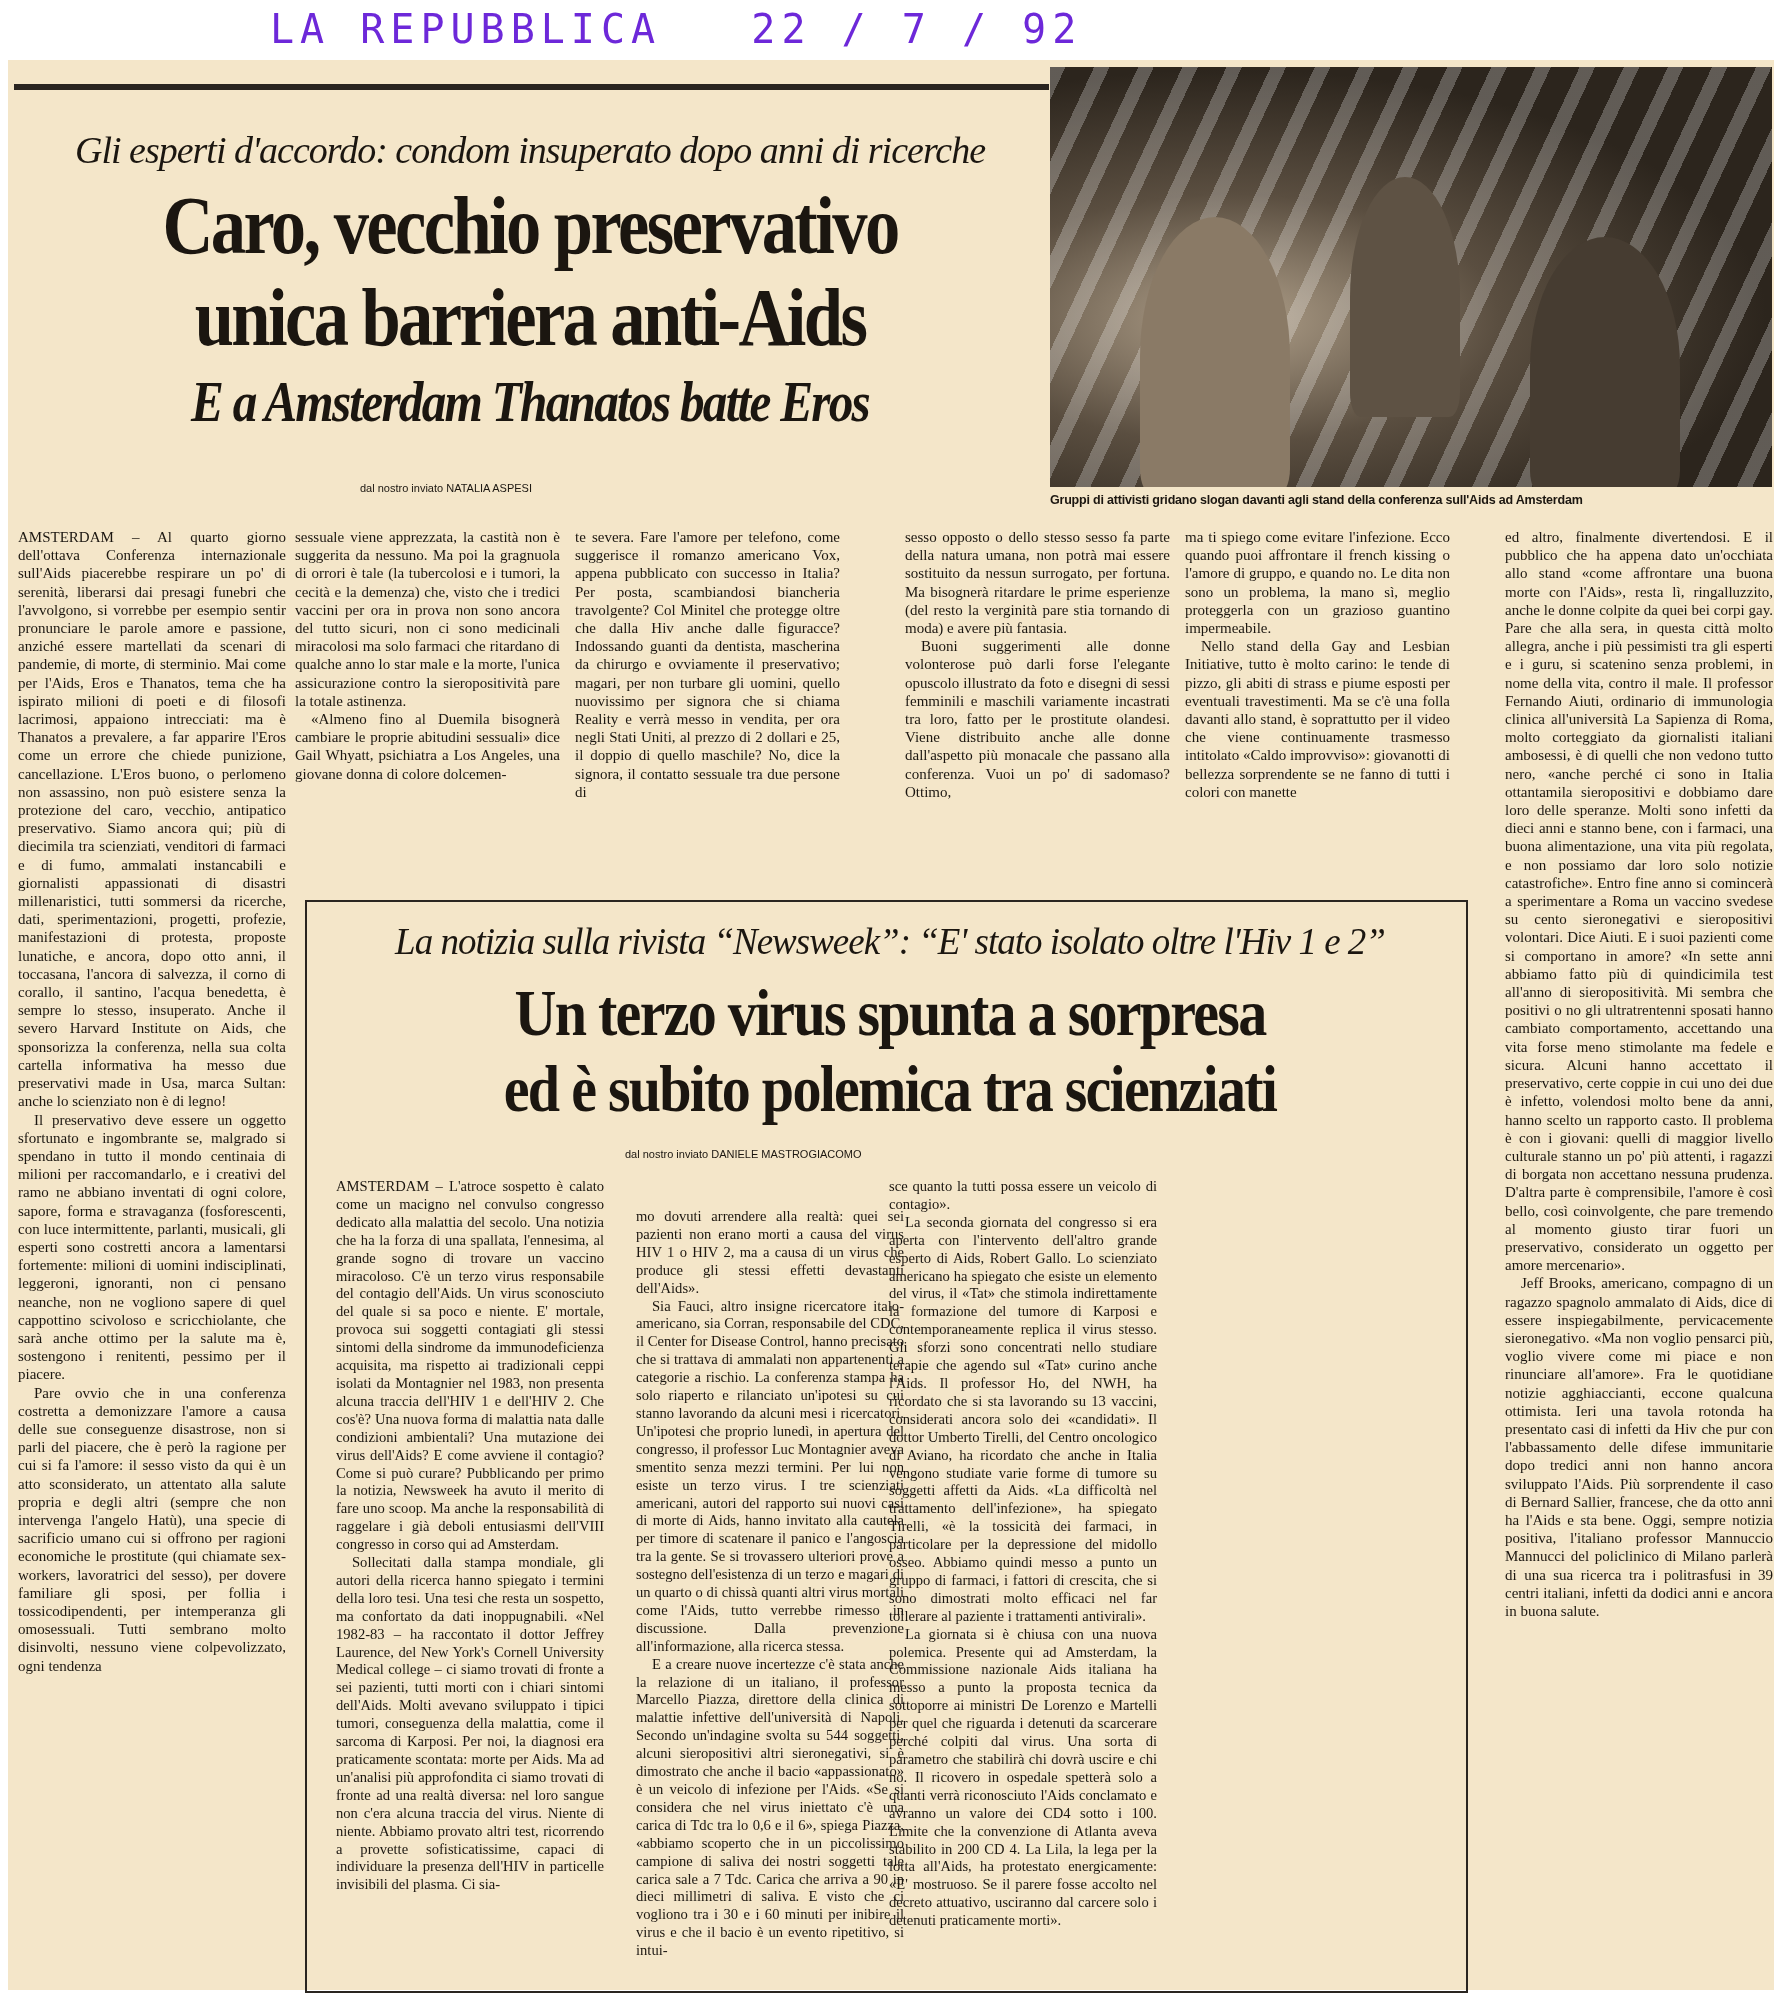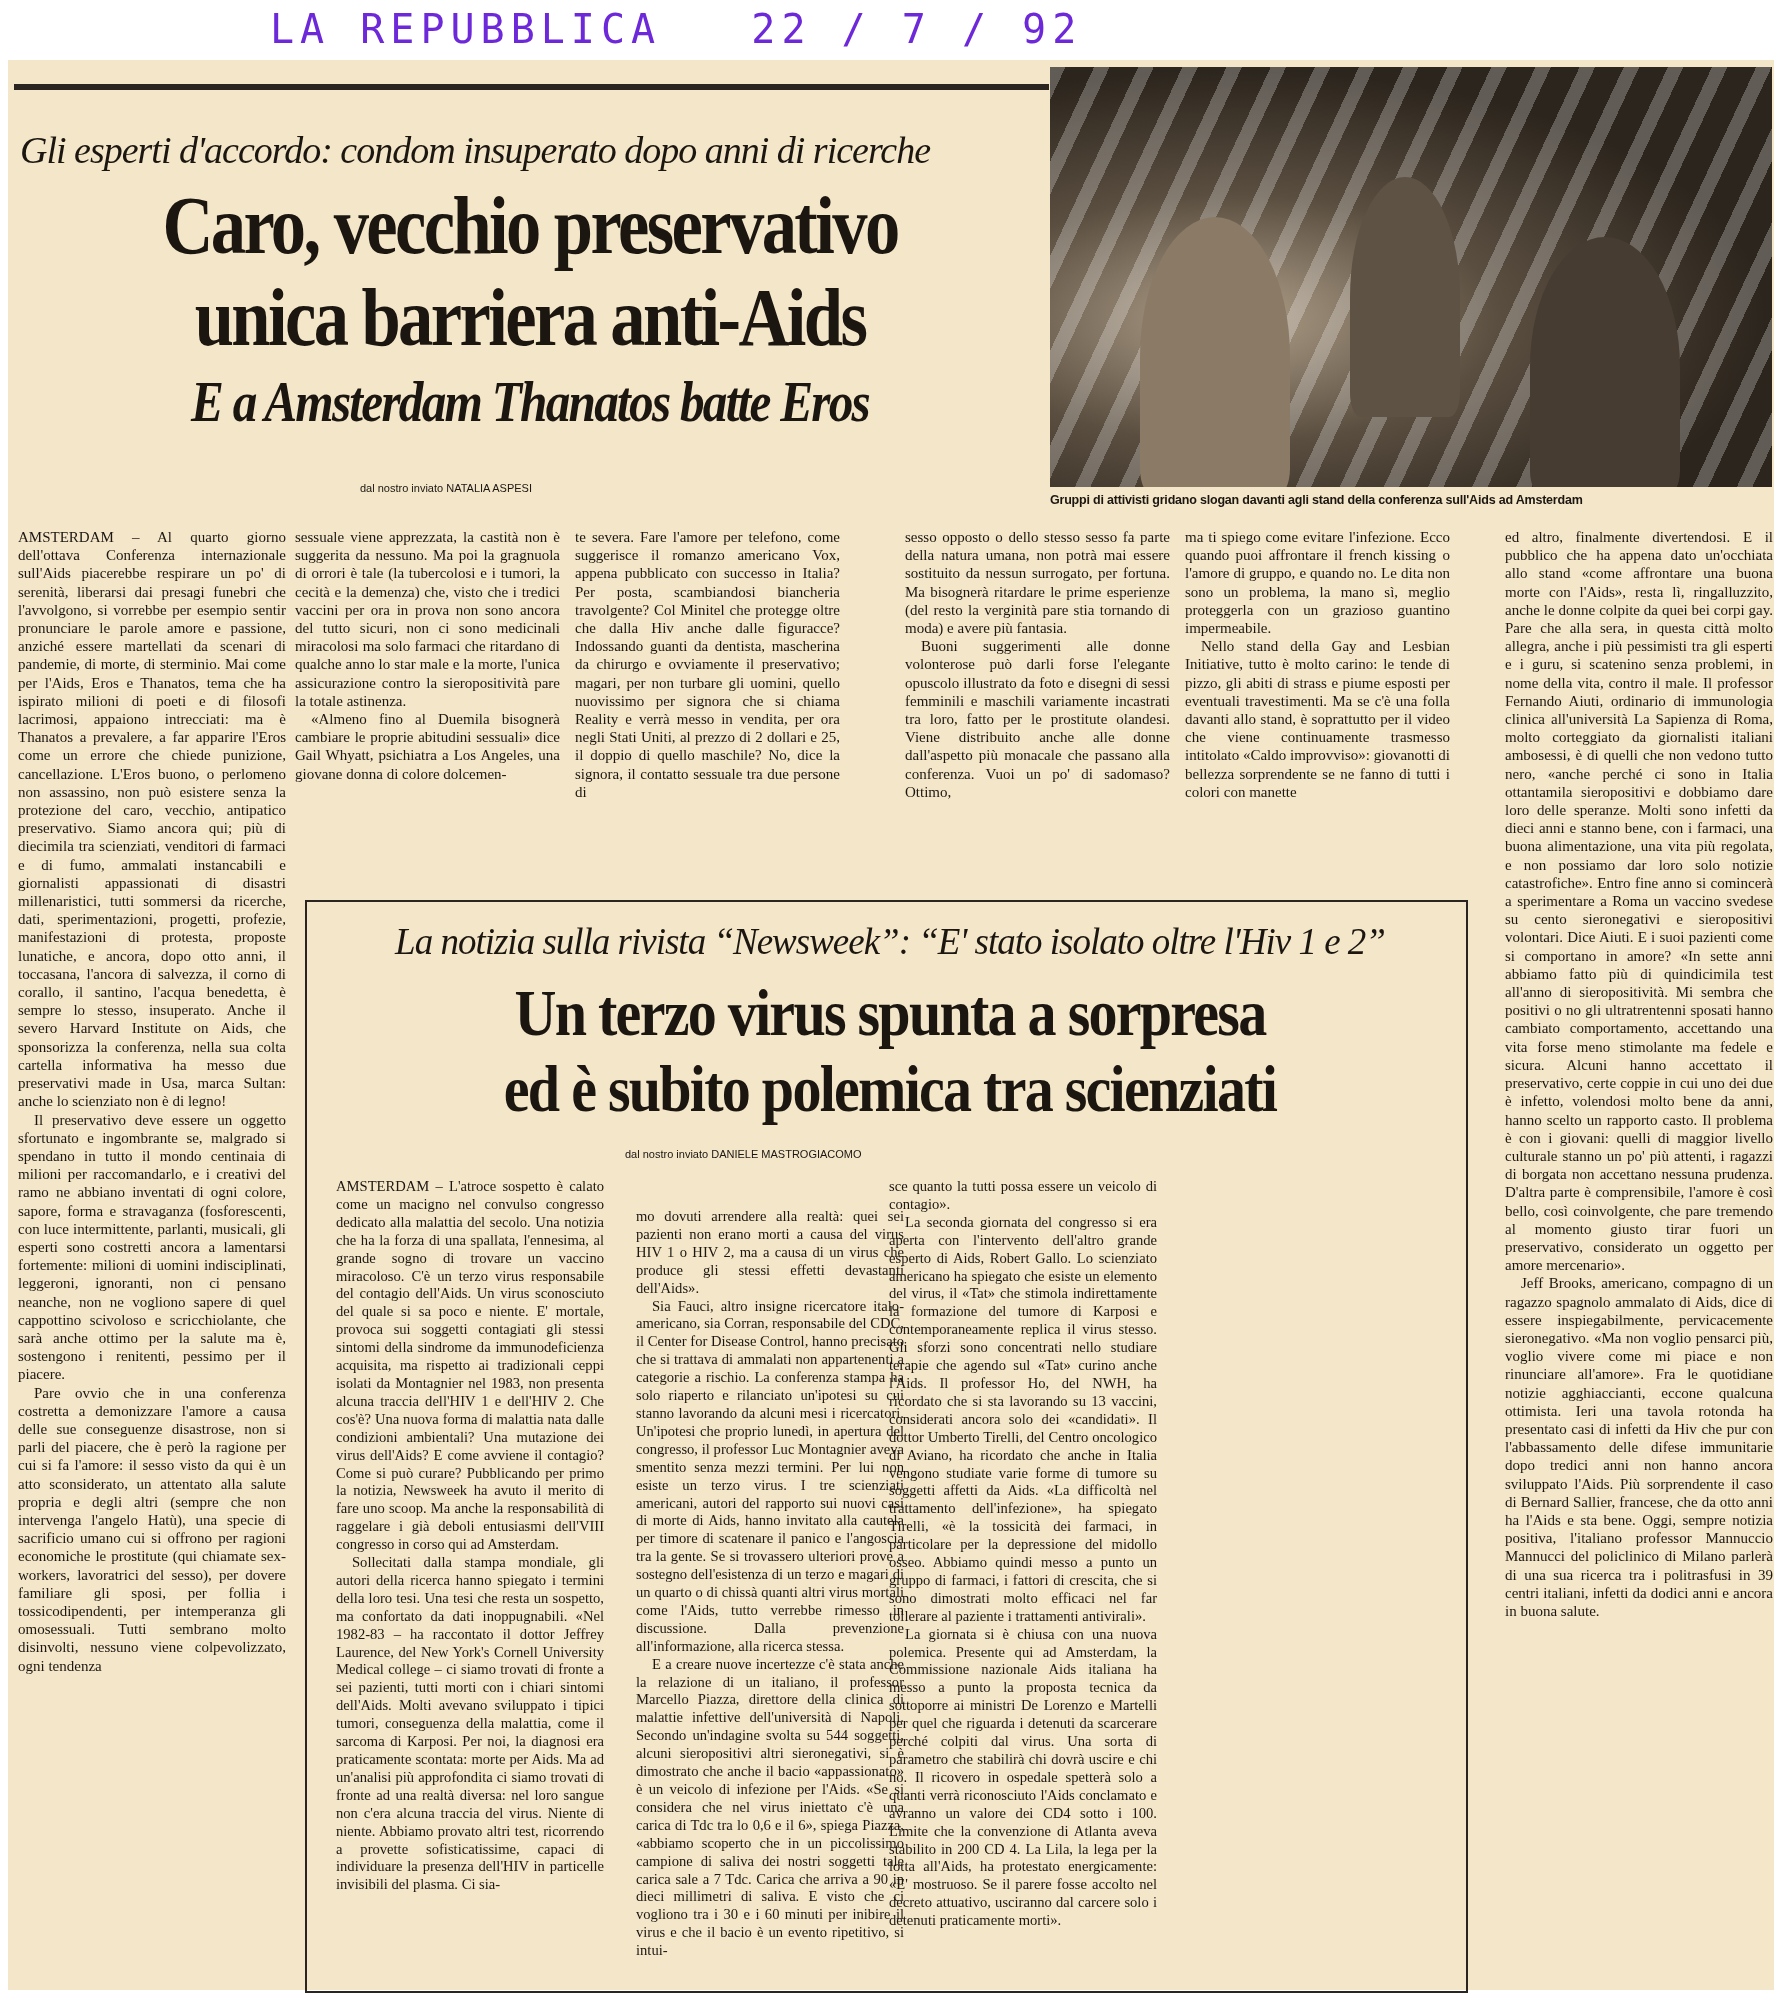--- a/index.html
+++ b/index.html
@@ -1,21 +1,21 @@
 <!DOCTYPE html>
 <html><head>
 <meta charset="utf-8">
 <style>
   html,body{margin:0;padding:0;}
   body{width:1789px;height:2000px;background:#ffffff;position:relative;overflow:hidden;font-family:"Liberation Serif","DejaVu Serif",serif;color:#1b1610;}
   .handwritten{position:absolute;left:270px;top:6px;font-family:"DejaVu Sans Mono",monospace;color:#6d28d9;font-size:40px;letter-spacing:6px;font-weight:normal;white-space:pre;}
   .clip{position:absolute;left:8px;top:60px;width:1766px;height:1930px;background:#f4e6c9;}
   .topstrip{position:absolute;left:8px;top:60px;width:1040px;height:22px;font-family:"Liberation Sans",sans-serif;font-size:9px;color:#555;}
   .rule{position:absolute;left:14px;top:84px;width:1035px;height:6px;background:#2a2520;}
-  .kicker{position:absolute;left:20px;top:128px;width:1020px;font-style:italic;font-size:38px;letter-spacing:-1px;font-family:Liberation Serif, serif;}
+  .kicker{position:absolute;left:20px;top:128px;width:1020px;text-align:center;font-style:italic;font-size:38px;letter-spacing:-1px;font-family:Liberation Serif, serif;}
   .headline{position:absolute;left:20px;top:180px;width:1020px;text-align:center;font-weight:bold;font-size:82px;line-height:92px;letter-spacing:-3px;transform:scaleX(0.86);transform-origin:center top;}
   .subhead{position:absolute;left:20px;top:370px;width:1020px;text-align:center;font-style:italic;font-weight:bold;font-size:56px;letter-spacing:-2px;transform:scaleX(0.88);transform-origin:center top;}
   .byline{position:absolute;font-family:Liberation Sans, sans-serif;font-size:11px;text-align:right;}
   .photo{position:absolute;left:1050px;top:67px;width:722px;height:420px;background:
      repeating-linear-gradient(115deg,rgba(255,255,255,0.25) 0 14px,rgba(0,0,0,0) 14px 40px),
      radial-gradient(ellipse at 25% 60%,#b0a08a 0,#5a4e40 35%,#2c251d 70%),
      #3c3328;overflow:hidden;}
   .photo .fig{position:absolute;border-radius:50% 50% 10% 10%;background:#7d6e5b;}
   .caption{position:absolute;left:1050px;top:493px;width:722px;font-family:"Liberation Sans",sans-serif;font-weight:bold;font-size:12.5px;letter-spacing:-0.2px;}
   .col{position:absolute;font-size:15px;line-height:18.2px;text-align:justify;hyphens:manual;}

